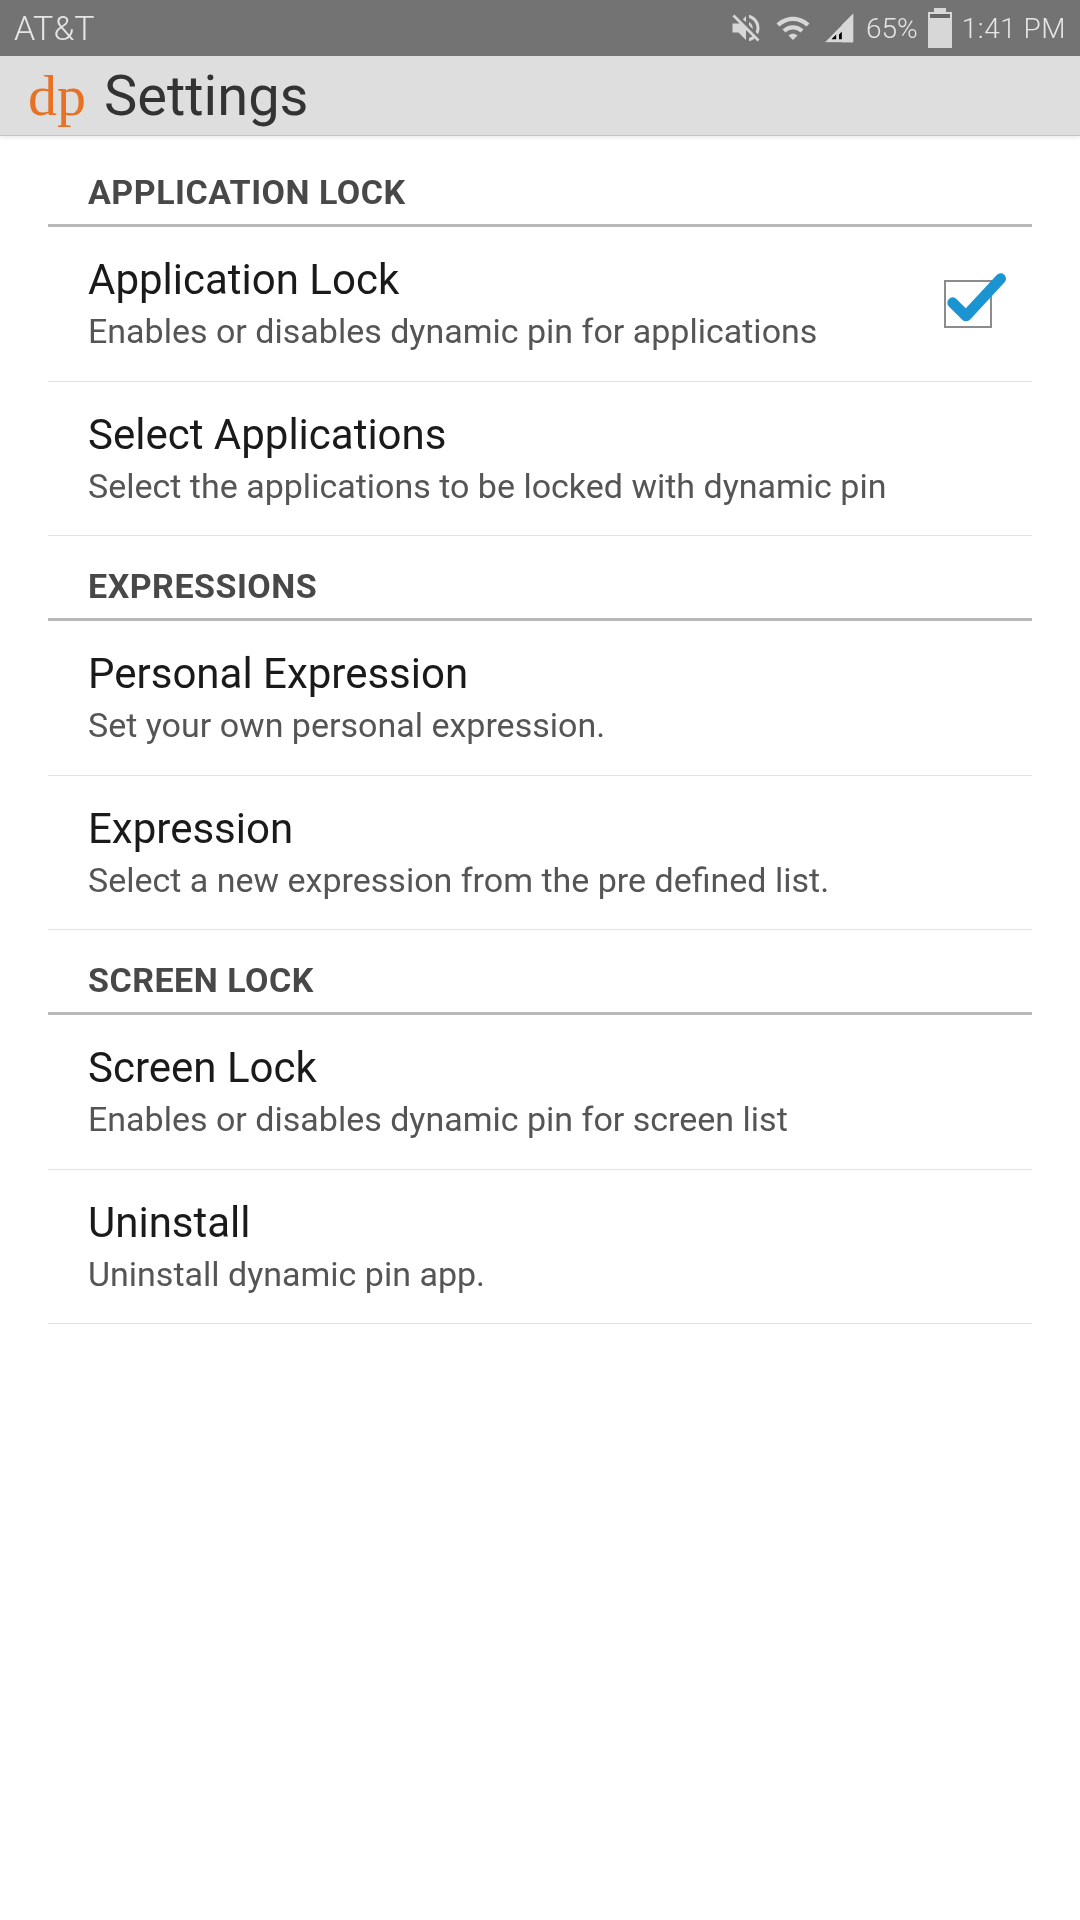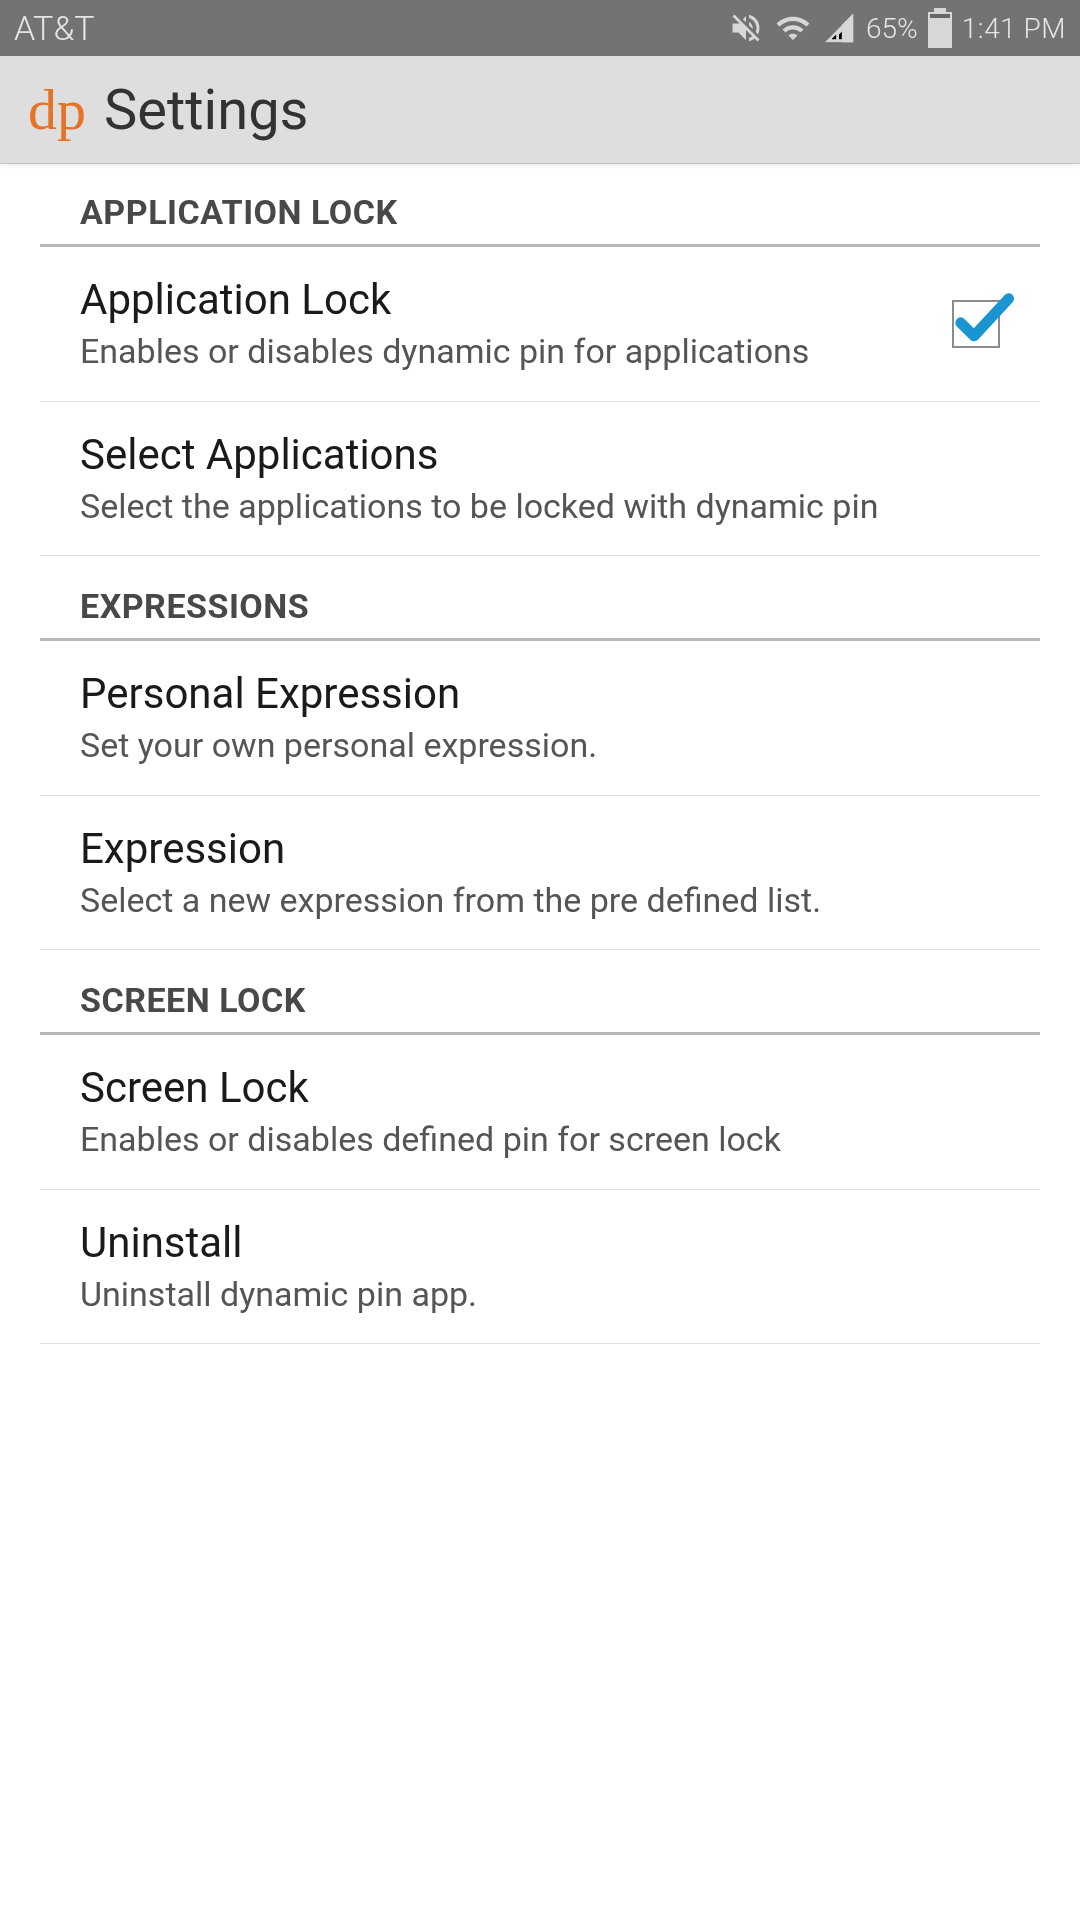--- a/index.html
+++ b/index.html
@@ -35,42 +35,42 @@
     }
     .status-time {
       font-size: 28px;
       letter-spacing: 0.5px;
     }
     .status-pct {
       font-size: 28px;
     }
     .app-header {
       background: #dedede;
-      height: 108px;
+      height: 80px;
       display: flex;
       align-items: center;
       padding-left: 28px;
       border-bottom: 1px solid #c4c4c4;
       box-shadow: 0 2px 4px rgba(0,0,0,0.08);
     }
     .app-logo {
       color: #e67225;
       font-family: Georgia, "Times New Roman", serif;
       font-size: 58px;
       font-weight: normal;
       margin-right: 18px;
       line-height: 1;
     }
     .app-title {
       color: #333333;
       font-size: 56px;
       font-weight: 400;
     }
     .content {
-      padding: 0;
+      padding: 8px;
     }
     .section-hdr {
       color: #484848;
       font-weight: 700;
       font-size: 34px;
       letter-spacing: 0.5px;
       padding: 30px 40px 12px;
       border-bottom: 3px solid #b8b8b8;
       margin: 0 40px 0;
       text-transform: uppercase;
@@ -192,21 +192,21 @@
       <div class="row-title">Expression</div>
       <div class="row-sub">Select a new expression from the pre defined list.</div>
     </div>
   </div>
 
   <div class="section-hdr">SCREEN LOCK</div>
 
   <div class="row">
     <div class="row-text">
       <div class="row-title">Screen Lock</div>
-      <div class="row-sub">Enables or disables defined pin for screen lock</div>
+      <div class="row-sub">Enables or disables dynamic pin for screen list</div>
     </div>
   </div>
 
   <div class="row">
     <div class="row-text">
       <div class="row-title">Uninstall</div>
       <div class="row-sub">Uninstall dynamic pin app.</div>
     </div>
   </div>
 

